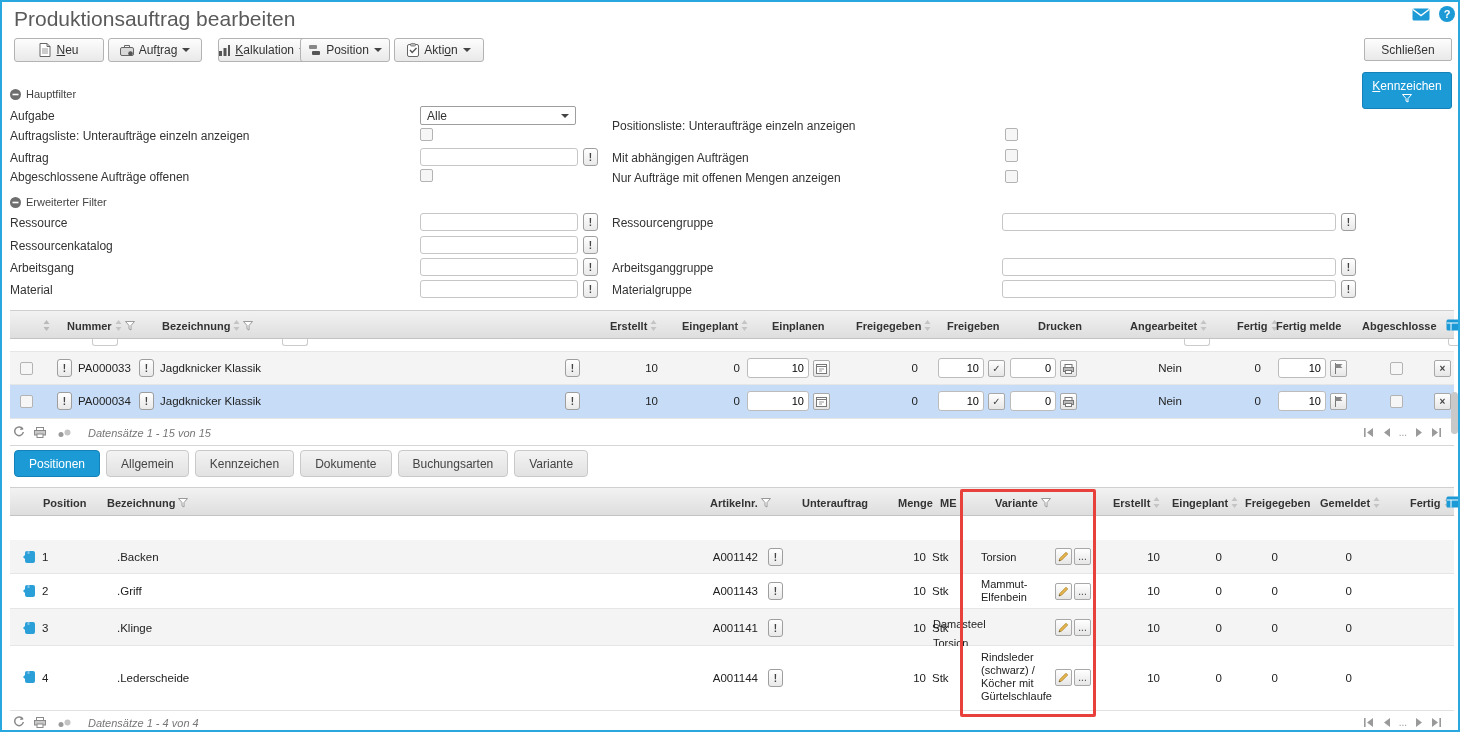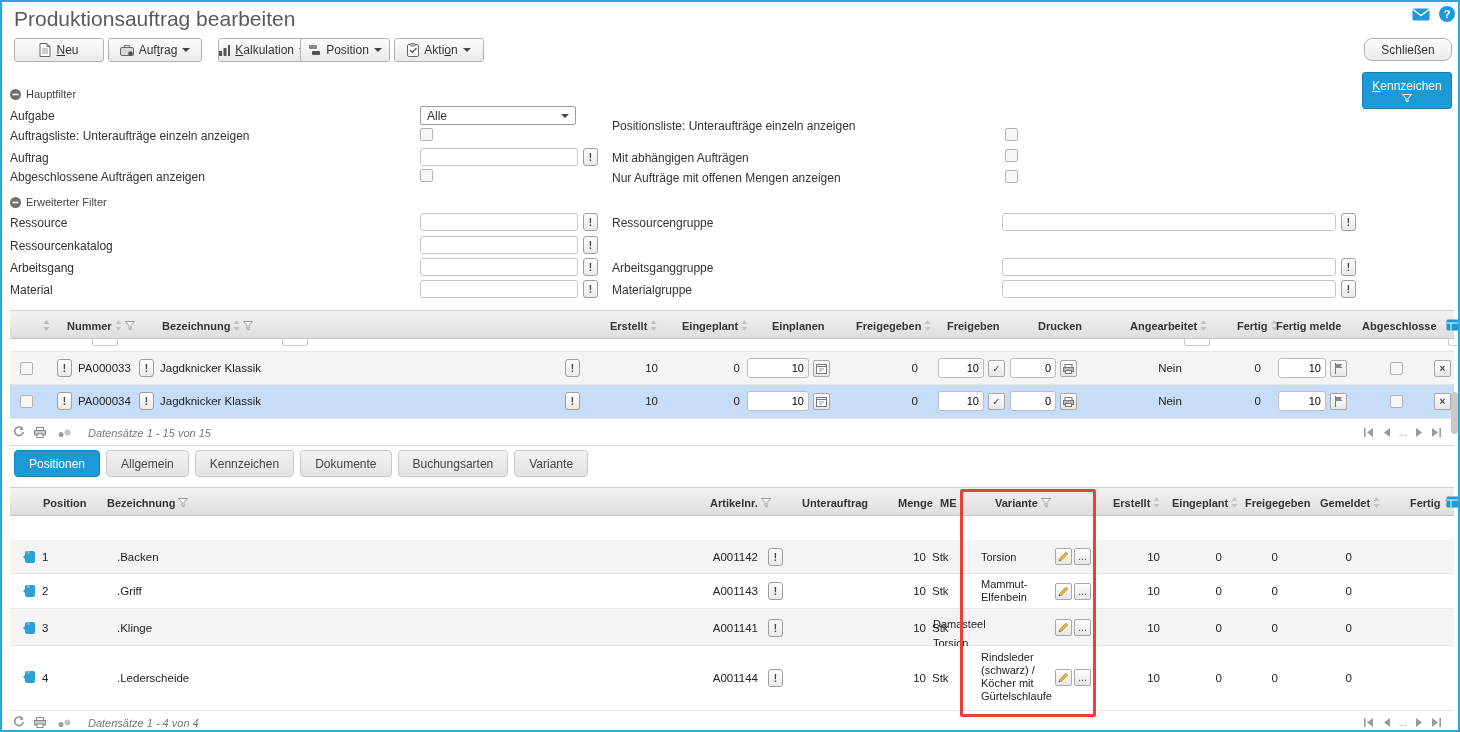--- a/index.html
+++ b/index.html
@@ -10,21 +10,21 @@
 
   
   .title { left:12px; top:5px; font-size:21px; color:#5a5a5a; }
   .hdr-icon { cursor:pointer; }
 
   
   .tbtn { position:absolute; top:36px; height:24px; display:flex; align-items:center; justify-content:center; gap:5px;
           background:linear-gradient(#fdfdfd,#e9e9e9); border:1px solid #b3b3b3; border-radius:3px;
           font-family:"Liberation Sans",sans-serif; font-size:12px; color:#333; cursor:pointer; }
   .caret { width:0; height:0; border-left:4px solid transparent; border-right:4px solid transparent; border-top:4px solid #444; display:inline-block; }
-  .btn-plain { position:absolute; background:linear-gradient(#fdfdfd,#e9e9e9); border:1px solid #b3b3b3; border-radius:8px;
+  .btn-plain { position:absolute; background:linear-gradient(#fdfdfd,#e9e9e9); border:1px solid #b3b3b3; border-radius:2px;
           font-family:"Liberation Sans",sans-serif; font-size:12px; color:#333; cursor:pointer; }
   .kennz { position:absolute; left:1360px; top:70px; width:90px; height:37px; background:#1b9ad6; border:1px solid #1482b8;
            border-radius:3px; color:#fff; font-size:12px; display:flex; flex-direction:column; align-items:center; justify-content:center; gap:1px; cursor:pointer; font-family:"Liberation Sans",sans-serif;}
 
   
   .sec-title { font-size:11px; color:#444; display:flex; align-items:center; gap:5px; }
   .flabel { position:absolute; font-size:12px; color:#333; }
   .finput { position:absolute; height:18px; border:1px solid #c6c6c6; border-radius:3px; background:#fff; font-size:11px; padding:0 4px; font-family:"Liberation Sans",sans-serif;}
   .xbtn { position:absolute; width:15px; height:18px; border:1px solid #9e9e9e; border-radius:3px; background:linear-gradient(#fff,#e9e9e9);
           font-weight:bold; font-size:10px; color:#444; display:flex; align-items:center; justify-content:center; cursor:pointer; font-family:"Liberation Sans",sans-serif;}
@@ -135,21 +135,21 @@
   <div class="flabel" style="left:8px;top:107px">Aufgabe</div>
   <div class="fselect" style="left:418px;top:104px;width:156px">
     <span>Alle</span>
     <span class="caret"></span>
   </div>
   <div class="flabel" style="left:8px;top:127px">Auftragsliste: Unteraufträge einzeln anzeigen</div>
   <span class="cbx" style="left:418px;top:126px"></span>
   <div class="flabel" style="left:8px;top:149px">Auftrag</div>
   <input class="finput" style="left: 418px; top: 146px; width: 158px;">
   <button class="xbtn" style="left:581px;top:146px">!</button>
-  <div class="flabel" style="left:8px;top:168px">Abgeschlossene Aufträgen anzeigen</div>
+  <div class="flabel" style="left:8px;top:168px">Abgeschlossene Aufträge offenen</div>
   <span class="cbx" style="left:418px;top:167px"></span>
 
   <div class="flabel" style="left:610px;top:117px">Positionsliste: Unteraufträge einzeln anzeigen</div>
   <span class="cbx" style="left:1003px;top:126px"></span>
   <div class="flabel" style="left:610px;top:149px">Mit abhängigen Aufträgen</div>
   <span class="cbx" style="left:1003px;top:147px"></span>
   <div class="flabel" style="left:610px;top:169px">Nur Aufträge mit offenen Mengen anzeigen</div>
   <span class="cbx" style="left:1003px;top:168px"></span>
 
   <div class="abs sec-title" style="left:8px;top:194px">

